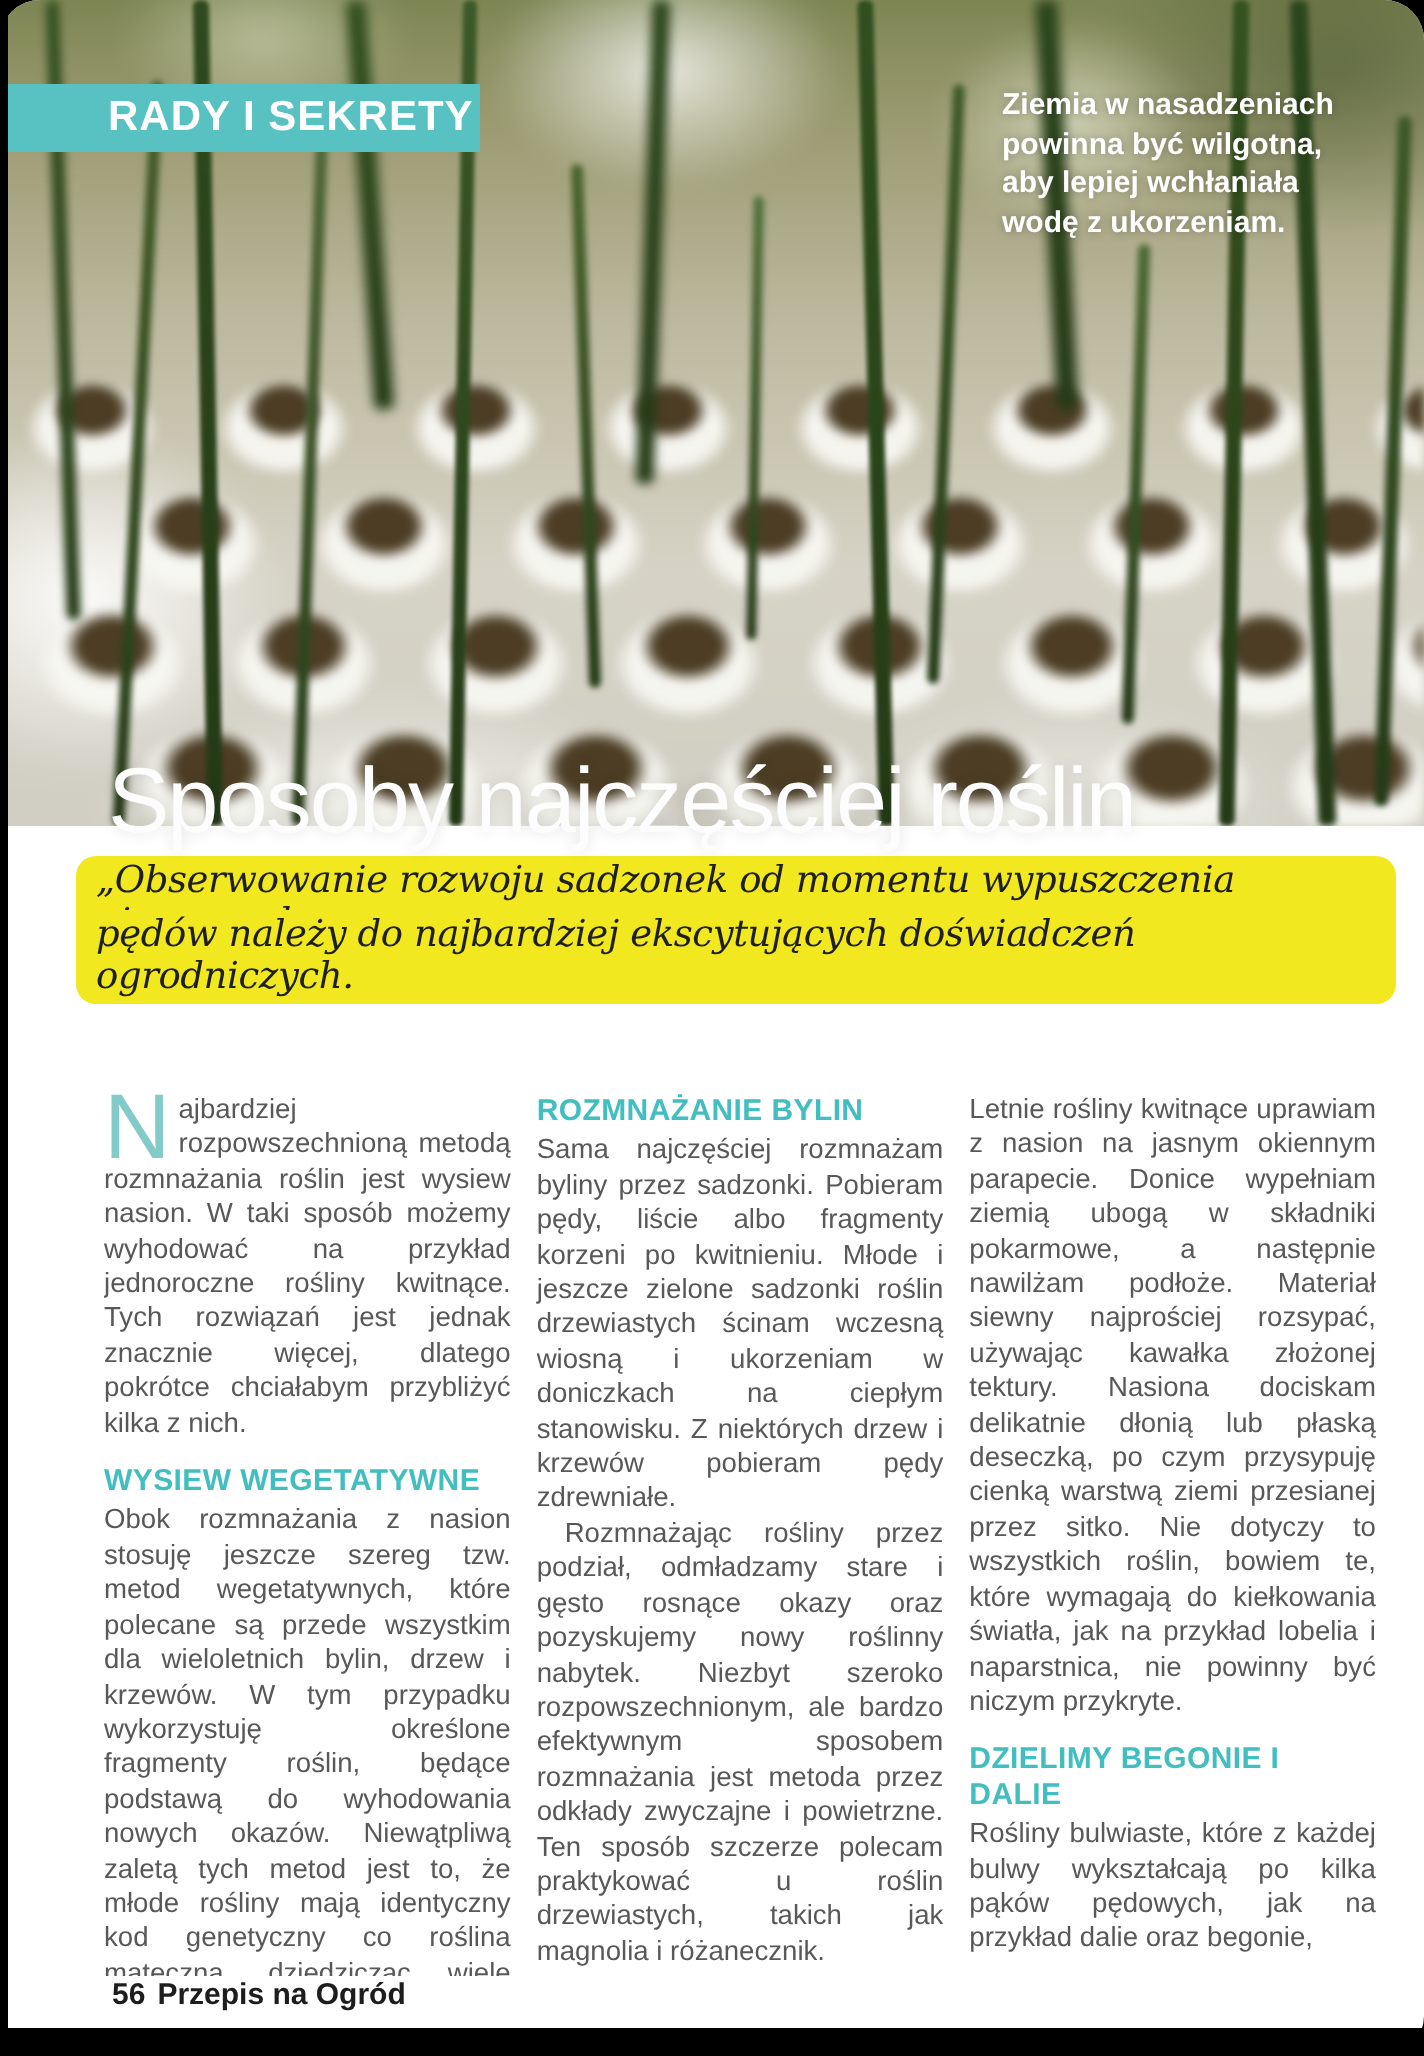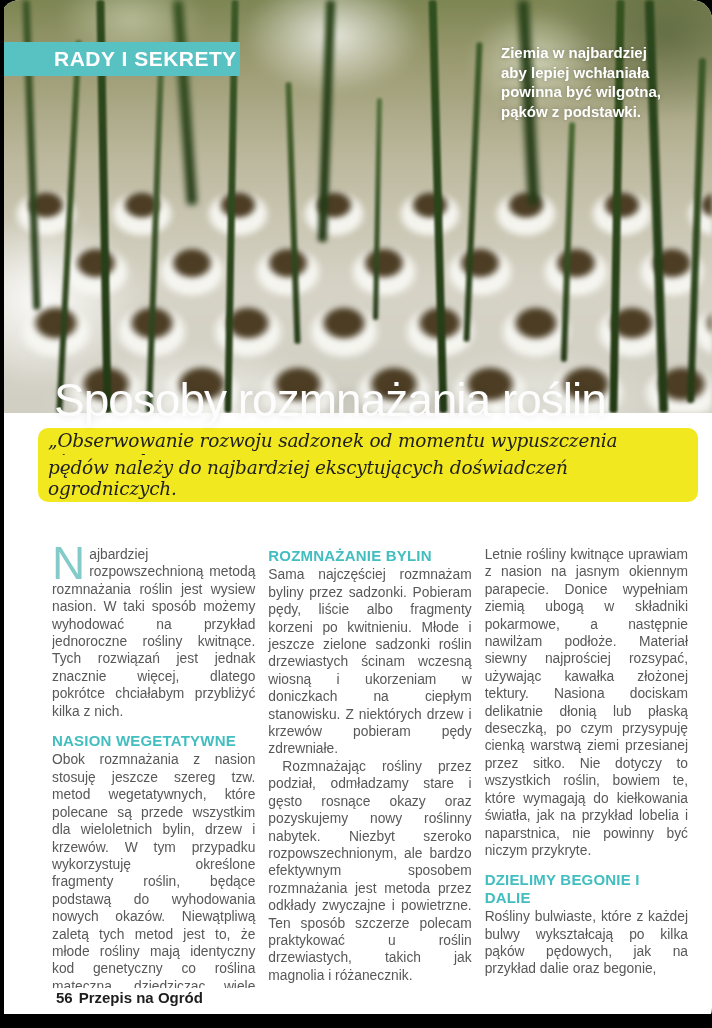--- a/index.html
+++ b/index.html
@@ -81,39 +81,39 @@
           <div class="stem" style="left: 561px; top: 122px; height: 240px; width: 6px; background: linear-gradient(rgb(76, 106, 52), rgb(36, 58, 22)); transform: rotate(2deg); filter: blur(1.6px);"></div>
           <div class="stem" style="left: 609px; top: 0px; height: 413px; width: 8px; background: linear-gradient(rgb(53, 82, 31), rgb(36, 58, 22)); transform: rotate(1deg); filter: blur(1.2px);"></div>
           <div class="stem" style="left: 648px; top: 0px; height: 413px; width: 9px; background: linear-gradient(rgb(43, 71, 28), rgb(36, 58, 22)); transform: rotate(-2deg); filter: blur(1.5px);"></div>
           <div class="stem" style="left: 689px; top: 58px; height: 345px; width: 7px; background: linear-gradient(rgb(62, 90, 41), rgb(36, 58, 22)); transform: rotate(2deg); filter: blur(1.6px);"></div>
         </div>
     </div>
 
     <div class="kicker">RADY I SEKRETY</div>
 
     <div class="caption">
-      <div>Ziemia w najbardziej</div>
+      <div>Ziemia w nasadzeniach</div>
+      <div>powinna być wilgotna,</div>
       <div>aby lepiej wchłaniała</div>
-      <div>powinna być wilgotna,</div>
-      <div>pąków z podstawki.</div>
+      <div>wodę z ukorzeniam.</div>
     </div>
 
-    <h1 class="headline">Sposoby rozmnażania roślin</h1>
+    <h1 class="headline">Sposoby najczęściej roślin</h1>
 
     <div class="quote">
       <div class="quote-line"><span>„Obserwowanie rozwoju sadzonek od momentu wypuszczenia pierwszych</span></div>
       <div class="quote-line"><span>pędów należy do najbardziej ekscytujących doświadczeń ogrodniczych.</span></div>
     </div>
 
 
     <div class="columns">
       <div class="col">
         <p><span class="dropcap">N</span><span>ajbardziej rozpowszechnioną metodą rozmnażania roślin jest wysiew nasion. W taki sposób możemy wyhodować na przykład jednoroczne rośliny kwitnące. Tych rozwiązań jest jednak znacznie więcej, dlatego pokrótce chciałabym przybliżyć kilka z nich.</span></p>
         <div class="sec">
-          <h3>NASION WEGETATYWNE</h3>
+          <h3>WYSIEW WEGETATYWNE</h3>
           <p>Obok rozmnażania z nasion stosuję jeszcze szereg tzw. metod wegetatywnych, które polecane są przede wszystkim dla wieloletnich bylin, drzew i krzewów. W tym przypadku wykorzystuję określone fragmenty roślin, będące podstawą do wyhodowania nowych okazów. Niewątpliwą zaletą tych metod jest to, że młode rośliny mają identyczny kod genetyczny co roślina mateczna, dziedzicząc wiele pozytywnych cech.</p>
         </div>
       </div>
       <div class="col">
         <div>
           <h3>ROZMNAŻANIE BYLIN</h3>
           <p>Sama najczęściej rozmnażam byliny przez sadzonki. Pobieram pędy, liście albo fragmenty korzeni po kwitnieniu. Młode i jeszcze zielone sadzonki roślin drzewiastych ścinam wczesną wiosną i ukorzeniam w doniczkach na ciepłym stanowisku. Z niektórych drzew i krzewów pobieram pędy zdrewniałe.</p>
           <p class="indent">Rozmnażając rośliny przez podział, odmładzamy stare i gęsto rosnące okazy oraz pozyskujemy nowy roślinny nabytek. Niezbyt szeroko rozpowszechnionym, ale bardzo efektywnym sposobem rozmnażania jest metoda przez odkłady zwyczajne i powietrzne. Ten sposób szczerze polecam praktykować u roślin drzewiastych, takich jak magnolia i różanecznik.</p>
         </div>
       </div>

